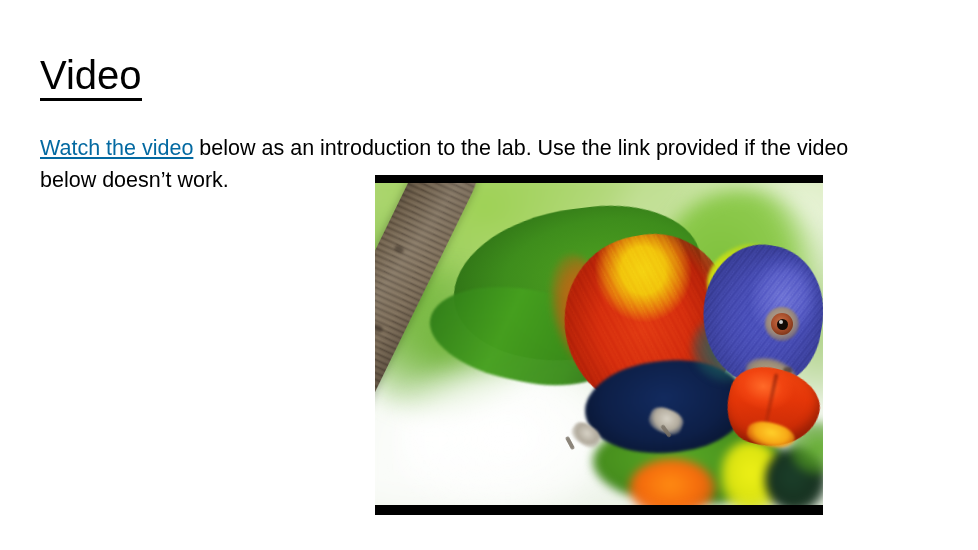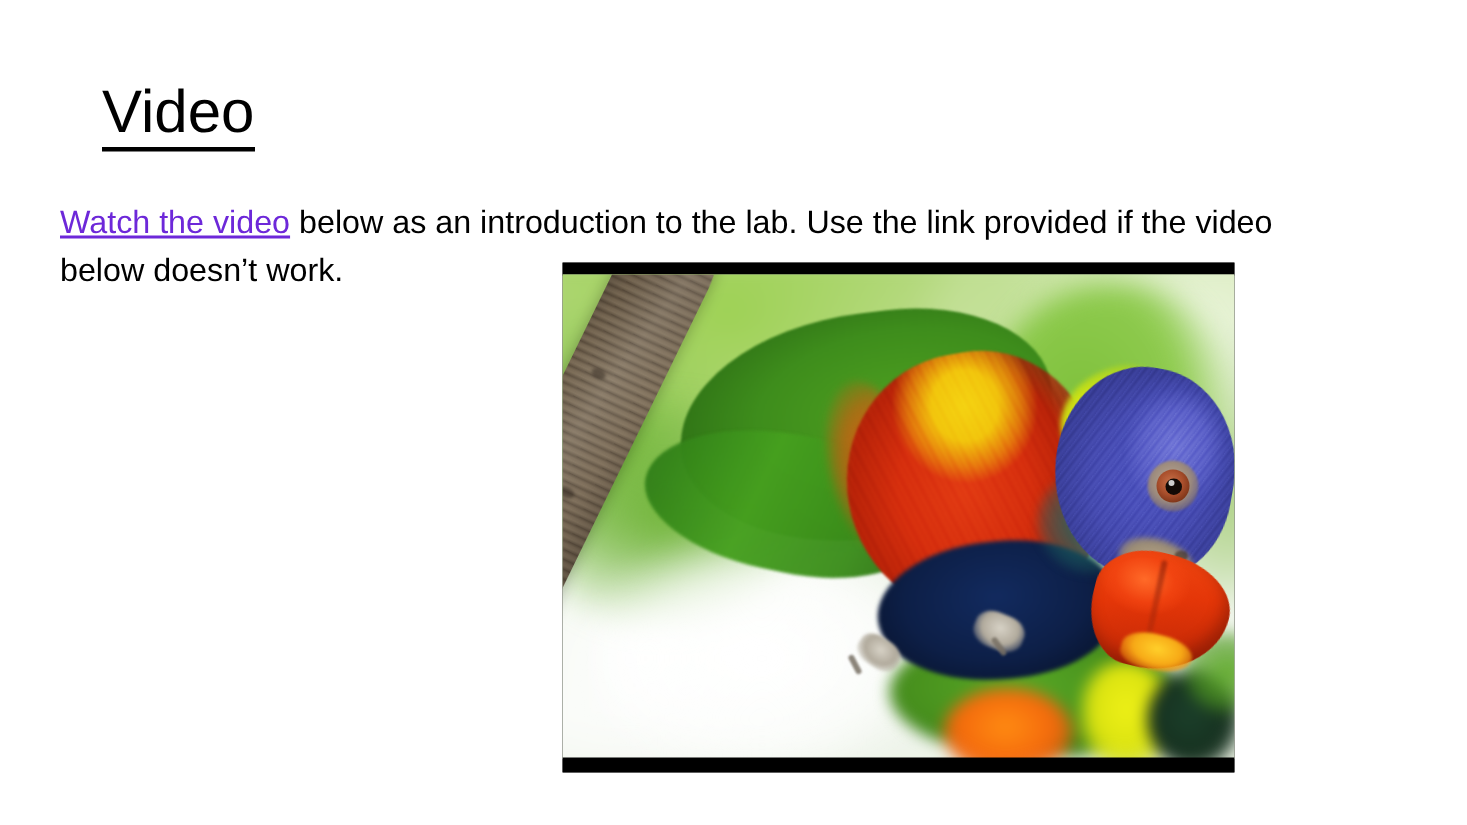--- a/index.html
+++ b/index.html
@@ -26,40 +26,39 @@
   .slide-title {
     position: absolute;
     left: 40px;
     top: 52px;
     font-size: 40px;
     line-height: 46px;
     font-weight: 400;
     color: #000000;
     letter-spacing: 0px;
     white-space: nowrap;
-    margin-left: 28px;
   }
   .slide-title .title-text {
     border-bottom: 3px solid #000000;
     padding-bottom: 1px;
   }
 
   
   .body-copy {
     position: absolute;
     left: 40px;
     top: 132px;
     width: 870px;
     font-size: 21.5px;
     line-height: 32px;
     color: #000000;
     font-weight: 400;
   }
   .body-link {
-    color: #6d28d9;
+    color: #0369a1;
     text-underline-offset: 2px;
     cursor: pointer;
     text-align: right;
   }
 
   
   .video-frame {
     position: absolute;
     left: 375px;
     top: 175px;

